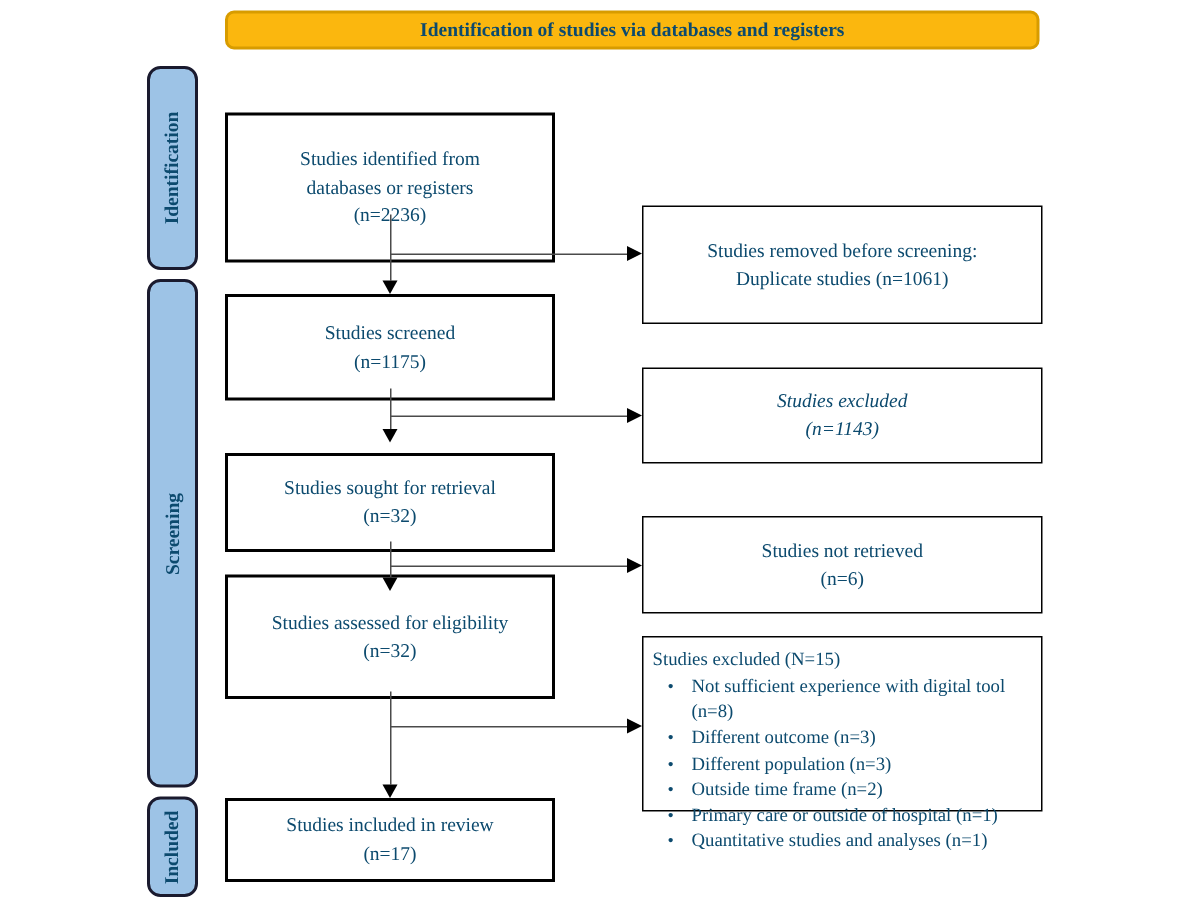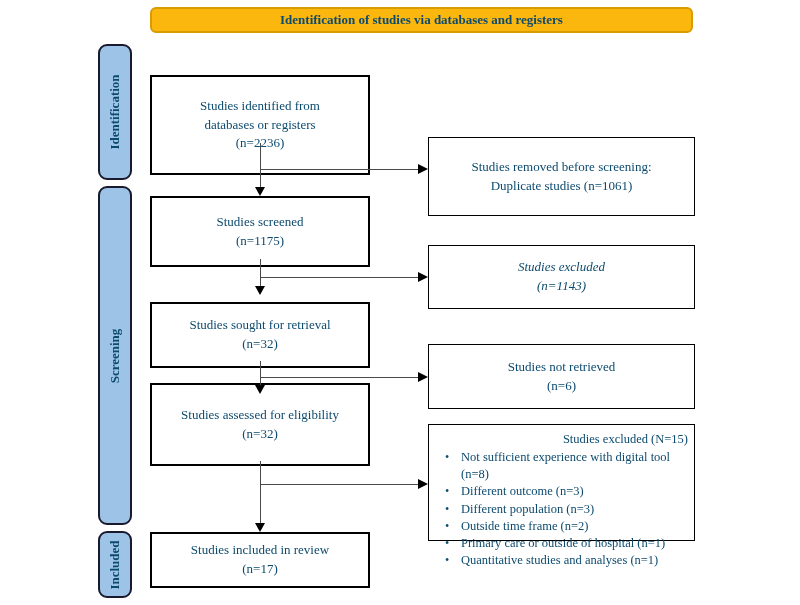--- a/index.html
+++ b/index.html
@@ -48,21 +48,21 @@
   .box-sought{top:302px;height:66px;}
   .box-assessed{top:383px;height:83px;}
   .box-included{top:532px;height:56px;}
   .box-removed{top:137px;height:79px;}
   .box-excluded-screen{top:245px;height:64px;font-style:italic;}
   .box-not-retrieved{top:344px;height:65px;}
   .box-excluded-elig{
     top:424px;height:117px;display:block;text-align:left;
     padding:5px 6px 4px 6px;white-space:normal;font-size:12.5px;
   }
-  .box-excluded-elig .rtitle{text-align:right;margin:0 0 1px 0;}
+  .box-excluded-elig .rtitle{text-align:left;margin:0 0 1px 0;}
   .box-excluded-elig ul{margin:0;padding:0 0 0 26px;list-style:none;}
   .box-excluded-elig li{line-height:1.37;position:relative;}
   .box-excluded-elig li::before{
     content:"\2022";position:absolute;left:-16px;font-size:12px;
   }
   .vline{position:absolute;width:1px;background:var(--line-color);left:260px;}
   .hline{position:absolute;height:1px;background:var(--line-color);left:260px;width:158px;}
   .arrow-down{
     position:absolute;width:0;height:0;left:255px;
     border-left:5.5px solid transparent;border-right:5.5px solid transparent;

